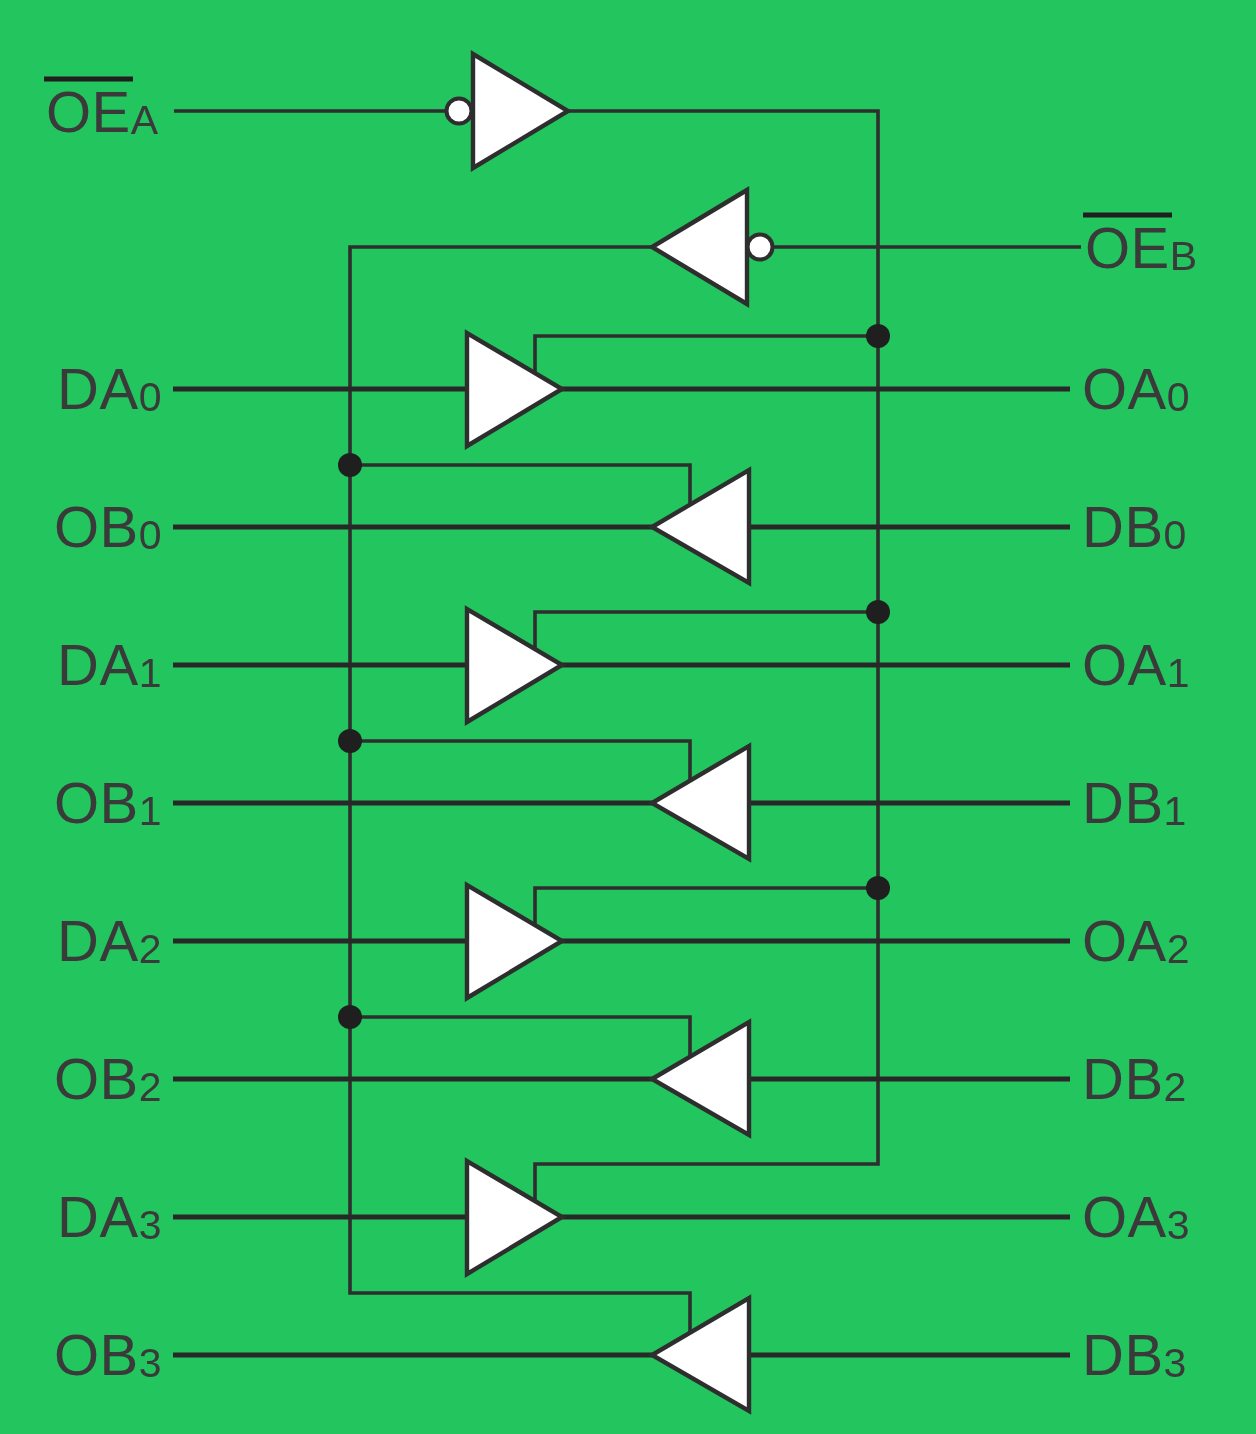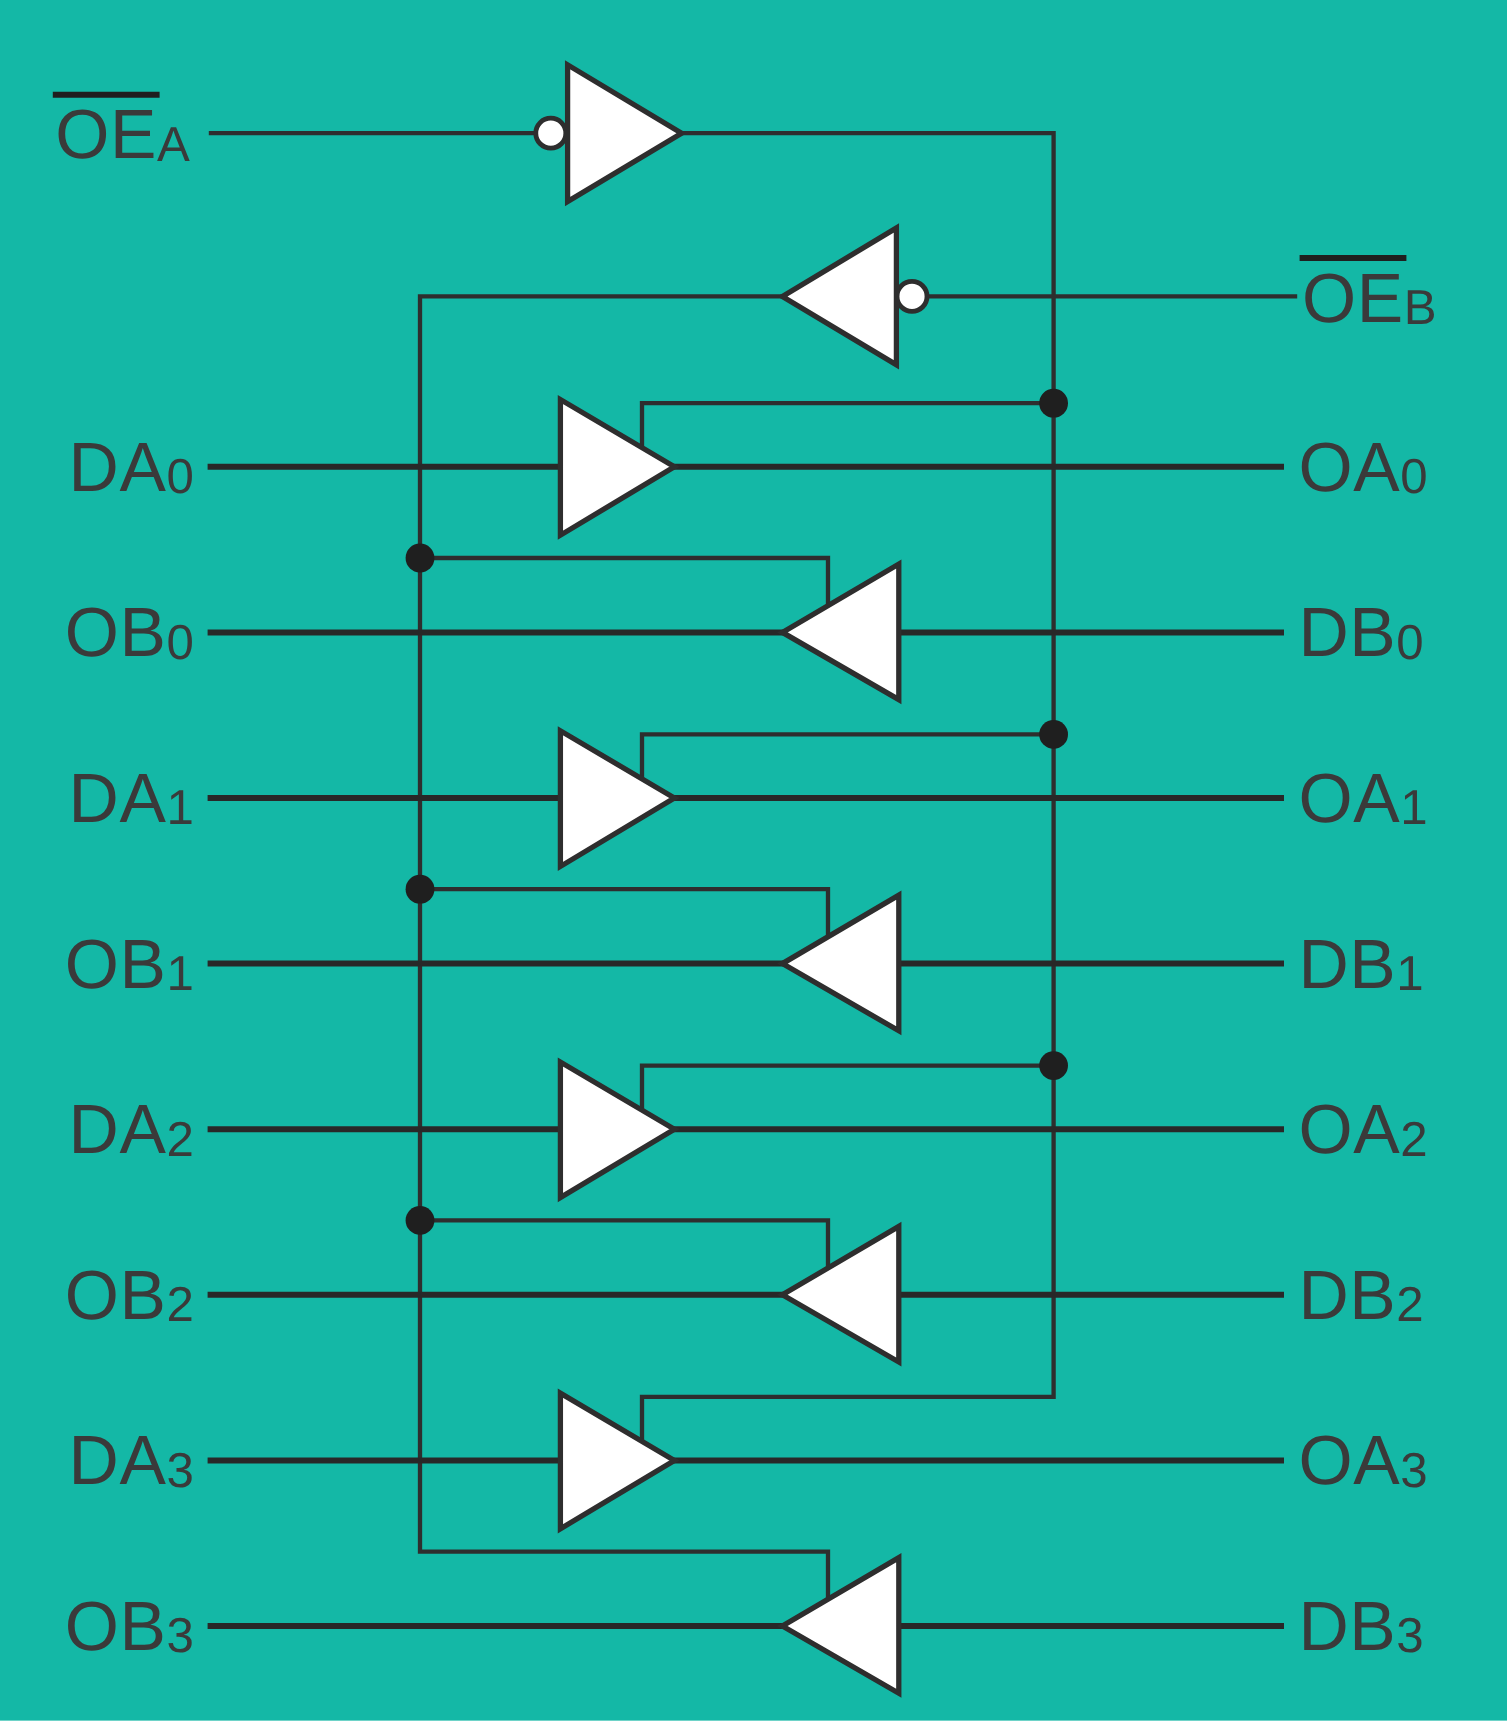--- a/index.html
+++ b/index.html
@@ -4,21 +4,21 @@
 <style>
   html, body {
     margin: 0;
     padding: 0;
     background: #ffffff;
   }
   .canvas {
     position: relative;
     width: 1256px;
     height: 1434px;
-    background: #14b8a6;
+    background: #22c55e;
     font-family: "Liberation Sans", sans-serif;
   }
   svg { display: block; }
   .wire        { stroke: #282828; stroke-width: 5;   fill: none; stroke-linecap: butt; }
   .thinwire    { stroke: #2e2e2e; stroke-width: 3.6; fill: none; stroke-linejoin: miter; }
   .tri         { stroke: #2e2e2e; stroke-width: 4.4; fill: #ffffff; stroke-linejoin: miter; }
   .bubble      { stroke: #2e2e2e; stroke-width: 4;   fill: #ffffff; }
   .dot         { fill: #1f1f1f; stroke: none; }
   .overline    { stroke: #1f1f1f; stroke-width: 5;   fill: none; }
   .lbl         { fill: #3a3a3a; font-size: 58px; letter-spacing: 0.5px; }

